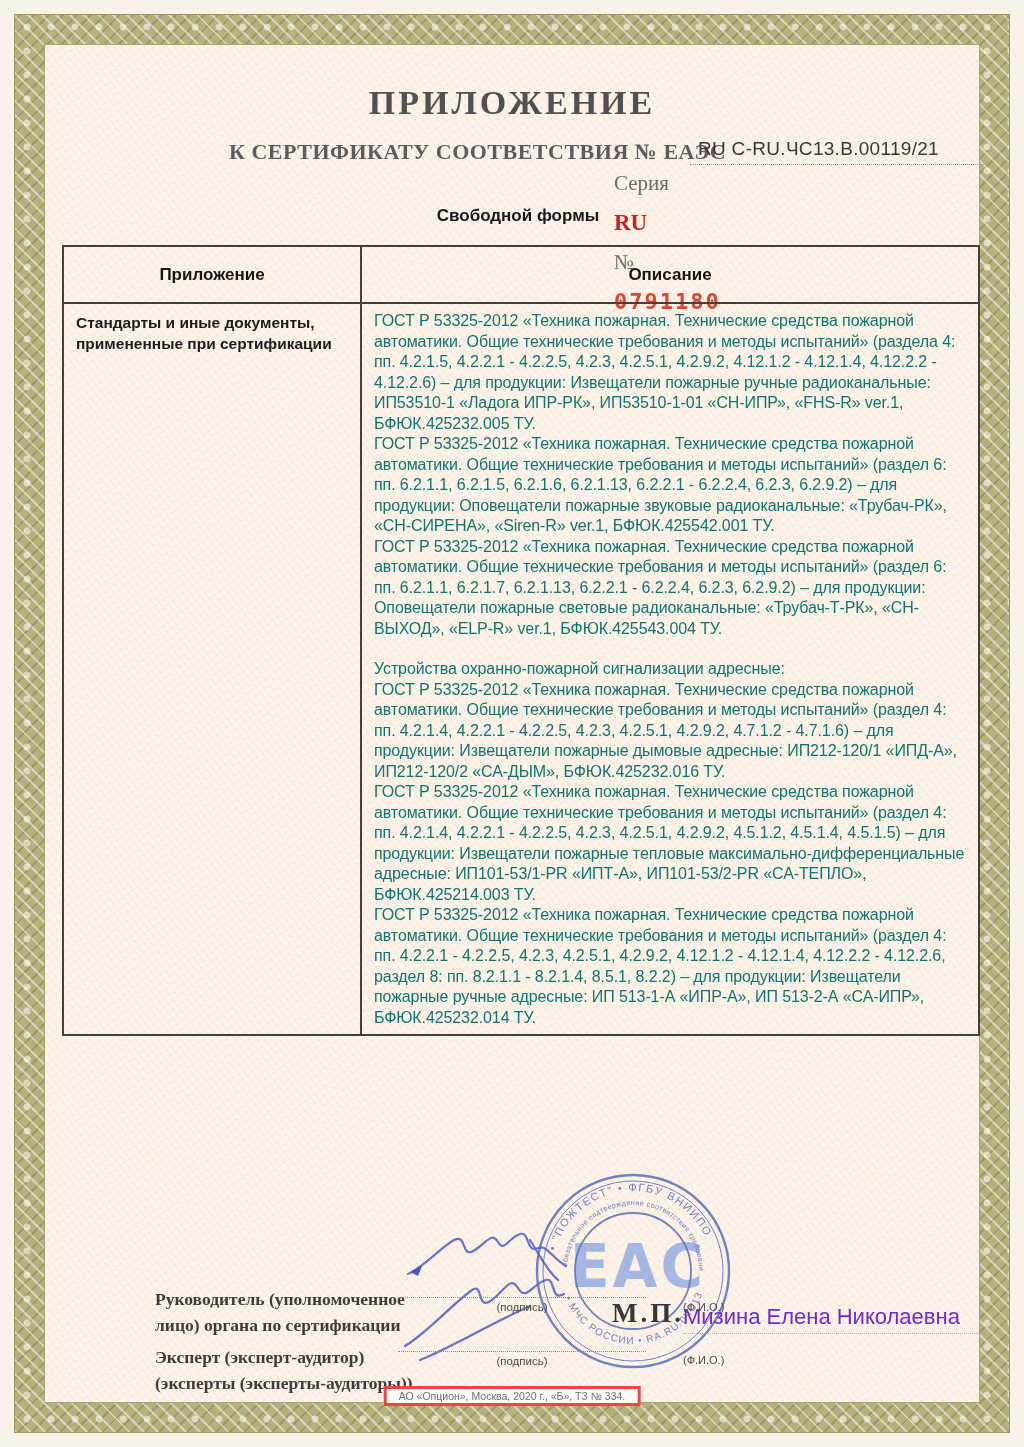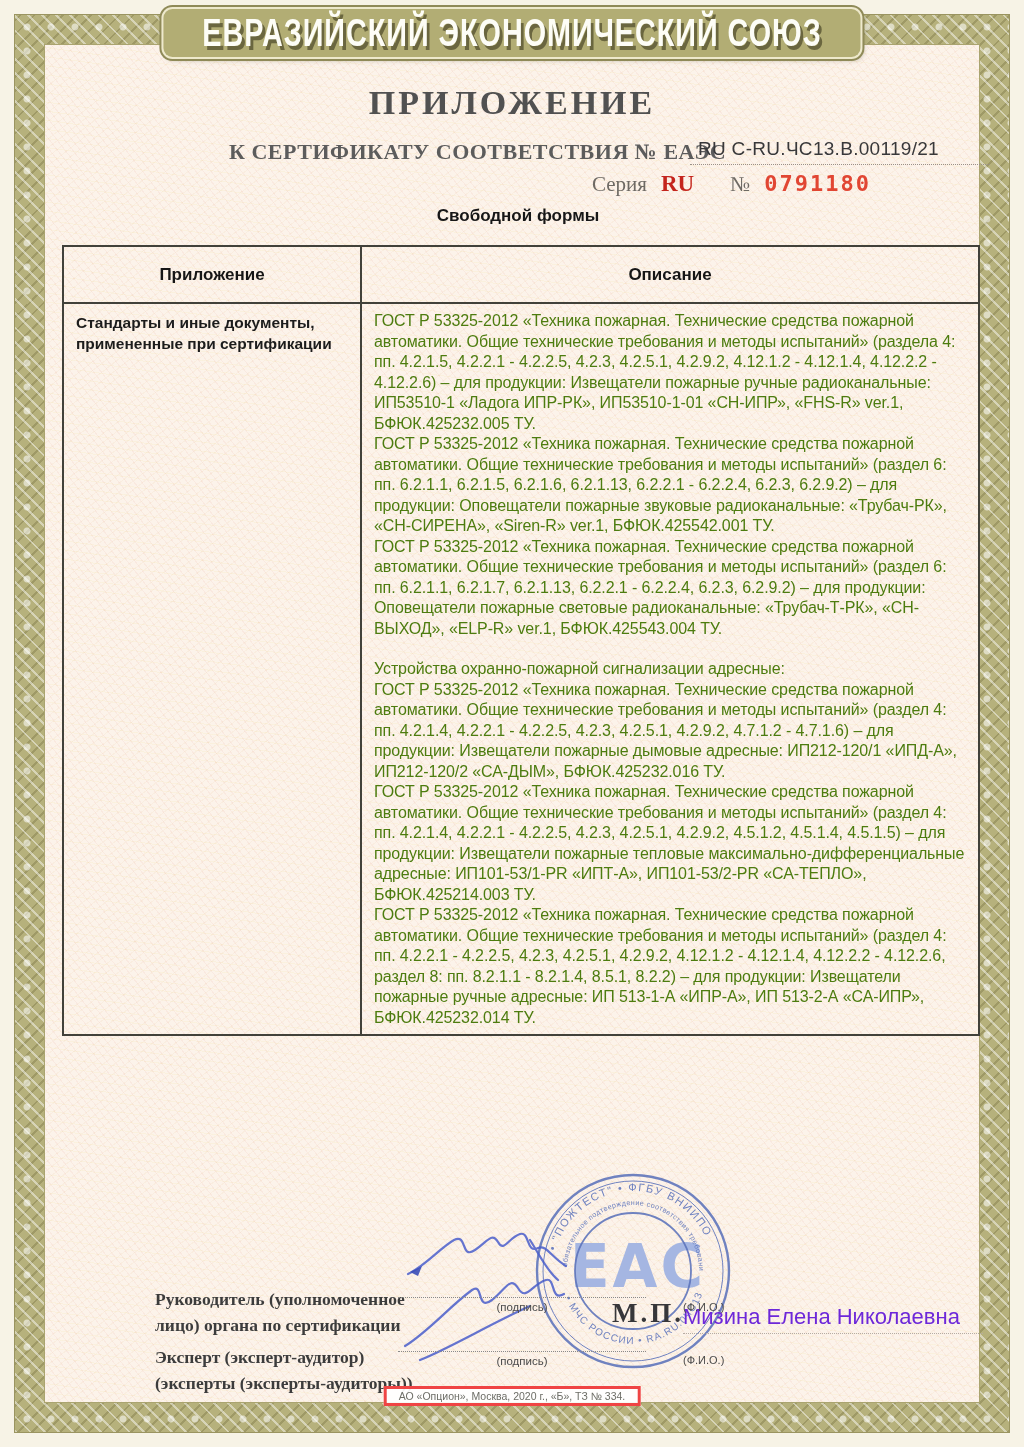--- a/index.html
+++ b/index.html
@@ -52,21 +52,21 @@
     color:#5c5c5c; letter-spacing:.5px;
   }
   .cert-number {
     position:absolute; z-index:5; top:138px; left:690px; width:300px;
     font-size:19px; color:#38383a; letter-spacing:.3px;
     border-bottom:1px dotted #9b9188; padding-bottom:4px; padding-left:8px;
   }
   .series-line {
     position:absolute; z-index:5; top:171px; left:592px;
     display:flex; align-items:baseline; gap:14px;
-    font-family:"Liberation Serif", serif; font-size:21px; color:#6e6a64;
+    font-family:"Liberation Serif", serif; font-size:21px; color:#6e6a64;flex-direction:column;
   }
   .series-value { font-weight:700; font-size:23px; color:#c4251c; }
   .blank-number {
     font-family:"DejaVu Sans Mono", monospace; font-weight:700;
     font-size:22px; letter-spacing:2px; color:#e14633;
   }
   .num-sign { margin-left:22px; }
   .form-type {
     position:absolute; z-index:5; top:206px; left:0; width:100%; text-align:center;
     font-weight:700; font-size:17px; color:#171717;padding-left:12px;
@@ -80,21 +80,21 @@
   .cert-table th {
     height:57px; vertical-align:middle; text-align:center;
     font-size:17px; font-weight:700; color:#161616;
   }
   .col-appendix { width:298px; }
   .cell-appendix {
     padding:9px 12px; font-weight:700; font-size:15.5px; line-height:1.35; color:#1c1c1c;
   }
   .cell-description { padding:7px 12px 6px 12px; overflow:hidden; }
   .cell-description p {
-    font-size:16px; line-height:20.5px; color:#4d7c0f; letter-spacing:-0.1px;
+    font-size:16px; line-height:20.5px; color:#0f766e; letter-spacing:-0.1px;
   }
   .para-gap { margin-top:20px; }
   
   .sig-label {
     position:absolute; z-index:5; left:155px; width:272px;
     font-family:"Liberation Serif", serif; font-weight:700; font-size:17.5px;
     line-height:1.5; color:#3c3c3c;
   }
   .sig-label.row1 { top:1272px;margin-top:14px; }
   .sig-label.row2 { top:1324px;margin-top:20px; }
@@ -142,23 +142,20 @@
     padding:1px 12px; font-size:10.5px; color:#6d6d66; white-space:nowrap;
   }
 </style>
 </head>
 <body>
 
 <div class="page">
   <div class="frame"></div>
   <div class="inner"></div>
 
-  <div class="banner">
-    <span>ЕВРАЗИЙСКИЙ ЭКОНОМИЧЕСКИЙ СОЮЗ</span>
-  </div>
   <div class="doc-title">ПРИЛОЖЕНИЕ</div>
   <div class="cert-line-label">К СЕРТИФИКАТУ СООТВЕТСТВИЯ № ЕАЭС</div>
   <div class="cert-number">RU C-RU.ЧС13.В.00119/21</div>
   <div class="series-line">
     <span>Серия</span>
     <span class="series-value">RU</span>
     <span class="num-sign">№</span>
     <span class="blank-number">0791180</span>
   </div>
   <div class="form-type">Свободной формы</div>

